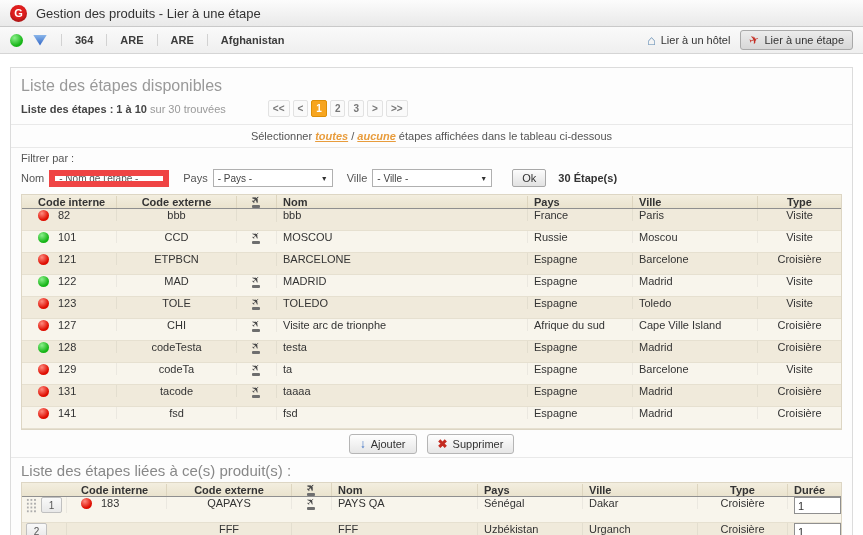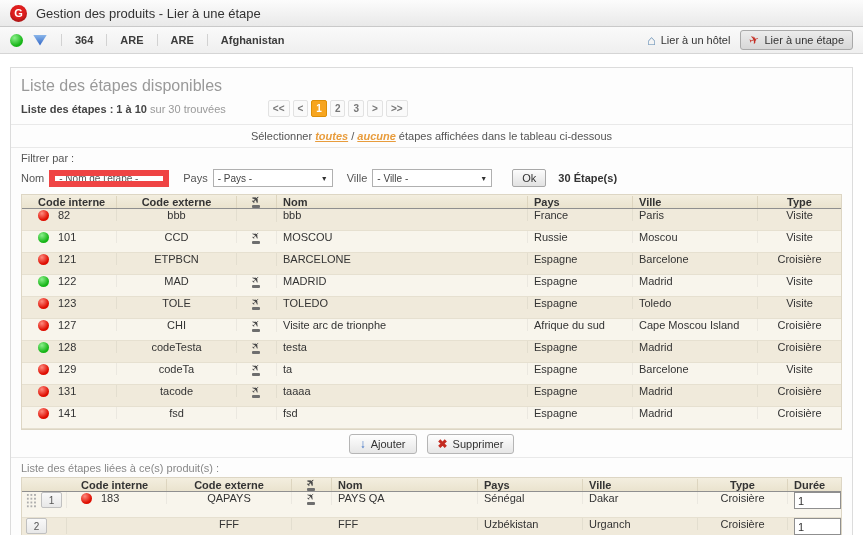--- a/index.html
+++ b/index.html
@@ -308,21 +308,21 @@
     </span>
     <span class="c c-externe">CHI</span>
     <span class="c c-plane">
       <span class="plane-icon">
               <span class="glyph">✈</span>
               <span class="base"></span>
             </span>
     </span>
     <span class="c c-nom">Visite arc de trionphe</span>
     <span class="c c-pays">Afrique du sud</span>
-    <span class="c c-ville">Cape Moscou Island</span>
+    <span class="c c-ville">Cape Ville Island</span>
     <span class="c c-type">Croisière</span>
   </div>
         <div class="trow">
     <span class="c c-interne">
       <span class="dot green"></span>
       <span>128</span>
     </span>
     <span class="c c-externe">codeTesta</span>
     <span class="c c-plane">
       <span class="plane-icon">
@@ -395,21 +395,21 @@
       <span>Ajouter</span>
     </button>
     <button class="btn">
       <span class="icon-x">✖</span>
       <span>Supprimer</span>
     </button>
   </div>
 
   <div class="divider"></div>
 
-  <div class="section-title" style="padding:4px 10px 3px; font-size:11px; color:#888;">Liste des étapes liées à ce(s) produit(s) :</div>
+  <div class="section-title" style="padding:4px 10px 3px; font-size:15px; color:#888;">Liste des étapes liées à ce(s) produit(s) :</div>
 
   <div class="table t2">
     <div class="thead">
       <span class="hc c2-handle"></span>
       <span class="hc c2-interne">Code interne</span>
       <span class="hc c2-externe">Code externe</span>
       <span class="hc c2-plane">
         <span class="plane-icon">
             <span class="glyph">✈</span>
             <span class="base"></span>

